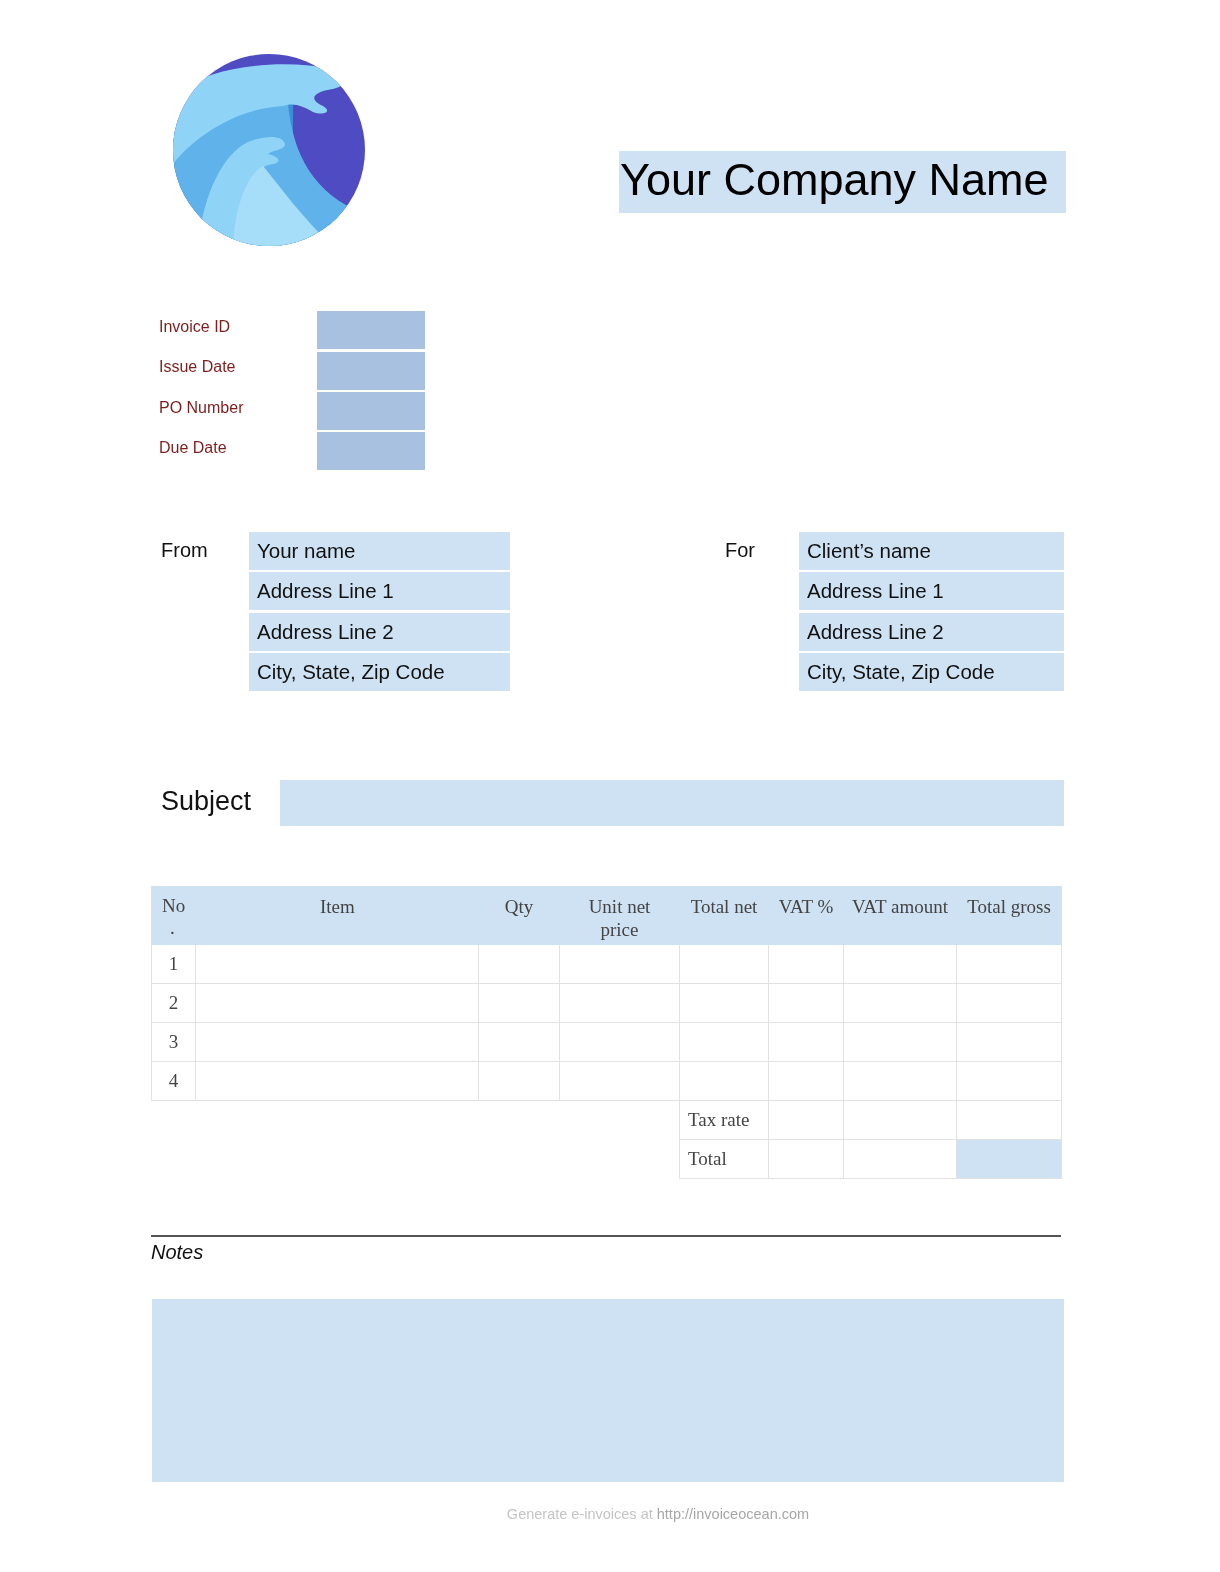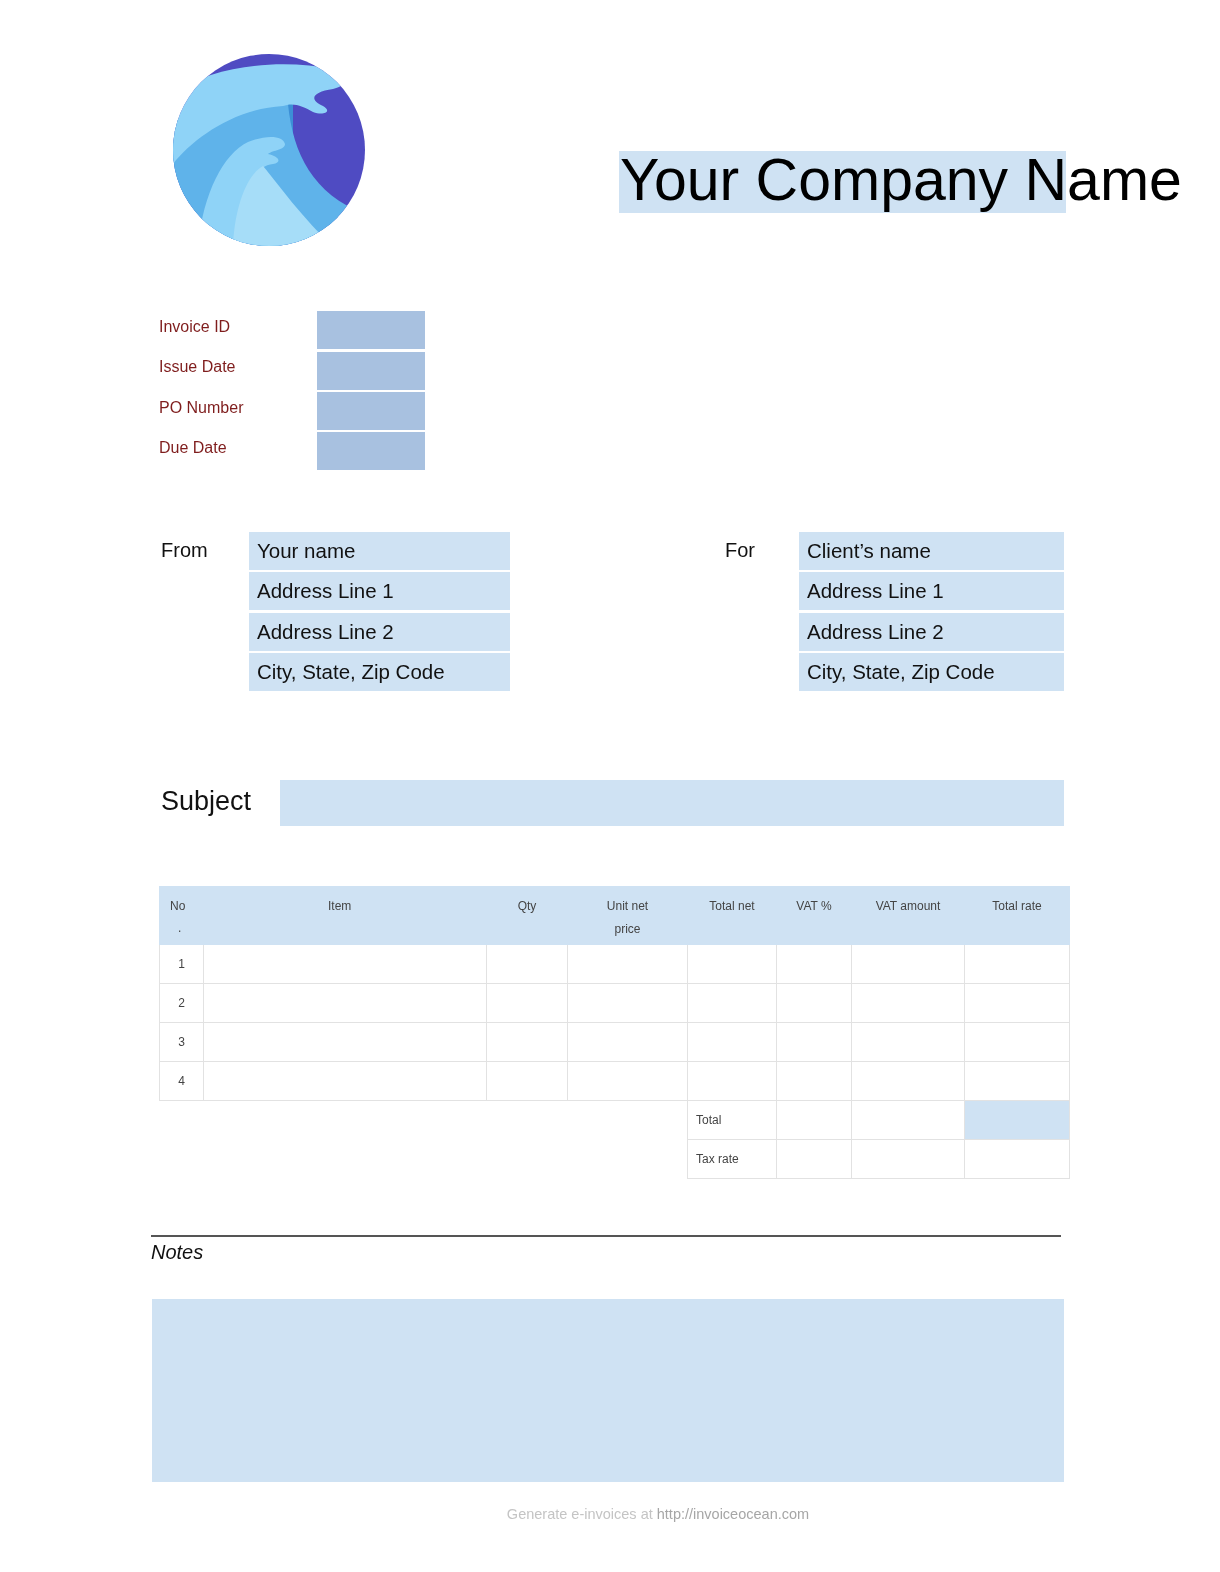--- a/index.html
+++ b/index.html
@@ -4,37 +4,37 @@
 <style>
   html, body { margin: 0; padding: 0; background: #ffffff; }
   body {
     width: 1220px; height: 1572px; position: relative; overflow: hidden;
     font-family: "Liberation Sans", sans-serif; color: #111;
   }
   .abs { position: absolute; }
   .logo { left: 173px; top: 54px; width: 192px; height: 192px; }
   .company {
     left: 619px; top: 151px; width: 447px; height: 62px;
-    background: #cfe2f3; font-size: 59px; line-height: 58px;
+    background: #cfe2f3; font-size: 45px; line-height: 58px;
     white-space: nowrap; color: #000; text-align: left;
     padding-left: 1px; box-sizing: border-box;
   }
   .meta-label { left: 159px; font-size: 16px; color: #7f1d1d; }
   .meta-box { left: 317px; width: 108px; height: 38px; background: #a8c1e0; }
   .party-label { font-size: 20px; color: #111; }
   .party-box {
     height: 38px; background: #cfe2f3; font-size: 20.5px; line-height: 38px;
     padding-left: 8px; box-sizing: border-box; color: #111; white-space: nowrap;
   }
   .subject-label { left: 161px; top: 786px; font-size: 27px; color: #111; }
   .subject-box { left: 280px; top: 780px; width: 784px; height: 46px; background: #cfe2f3; }
 
   table.items {
-    position: absolute; left: 159px; top: 886px; border-collapse: collapse;
-    font-size: 12px; color: #444; table-layout: fixed;
+    position: absolute; left: 151px; top: 886px; border-collapse: collapse;
+    font-size: 19px; color: #444; table-layout: fixed; font-family: Liberation Serif, serif;
   }
   table.items td, table.items th {
     border: 1.5px solid #e2e2e2; padding: 0; font-weight: normal;
   }
   table.items th {
     background: #cfe2f3; height: 58px; vertical-align: top; padding-top: 8px;
     line-height: 23px; border-color: #cfe2f3; box-sizing: border-box;
   }
   table.items th.sep { border-left: 1.5px solid #e2e2e2; }
   table.items td { height: 38px; }
@@ -114,21 +114,21 @@
       </th>
       <th style="text-align:left; padding-left:124px;">Item</th>
       <th style="text-align:center;">Qty</th>
       <th style="text-align:center;">
         <div>Unit net</div>
         <div>price</div>
       </th>
       <th class="sep" style="text-align:center;">Total net</th>
       <th style="text-align:center;">VAT %</th>
       <th style="text-align:center;">VAT amount</th>
-      <th style="text-align:center; white-space:nowrap;">Total rate</th>
+      <th style="text-align:center; white-space:nowrap;">Total gross</th>
     </tr>
   </thead>
   <tbody>
     <tr>
       <td class="num">1</td>
       <td></td>
       <td></td>
       <td></td>
       <td></td>
       <td></td>
@@ -160,31 +160,31 @@
       <td></td>
       <td></td>
       <td></td>
       <td></td>
       <td></td>
       <td></td>
       <td></td>
     </tr>
     <tr>
       <td class="blank-cell" colspan="4"></td>
+      <td class="tot-label">Tax rate</td>
+      <td></td>
+      <td></td>
+      <td></td>
+    </tr>
+    <tr>
+      <td class="blank-cell" colspan="4"></td>
       <td class="tot-label">Total</td>
       <td></td>
       <td></td>
       <td class="hl"></td>
-    </tr>
-    <tr>
-      <td class="blank-cell" colspan="4"></td>
-      <td class="tot-label">Tax rate</td>
-      <td></td>
-      <td></td>
-      <td></td>
     </tr>
   </tbody>
 </table>
 
 <div class="abs divider"></div>
 <div class="abs notes-label">Notes</div>
 <div class="abs notes-box"></div>
 
 <div class="abs footer">
   <span>Generate e-invoices at </span><span class="link">http://invoiceocean.com</span>

